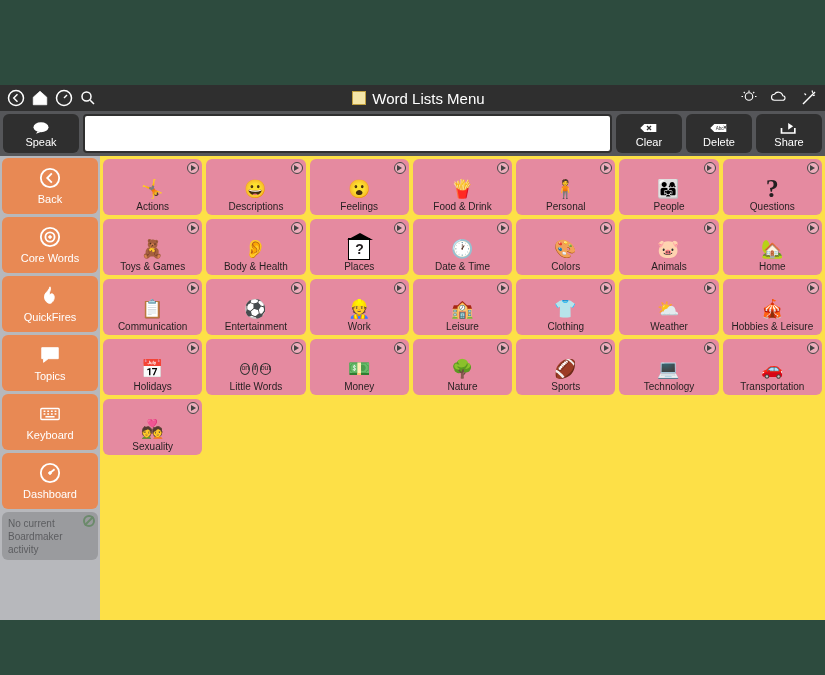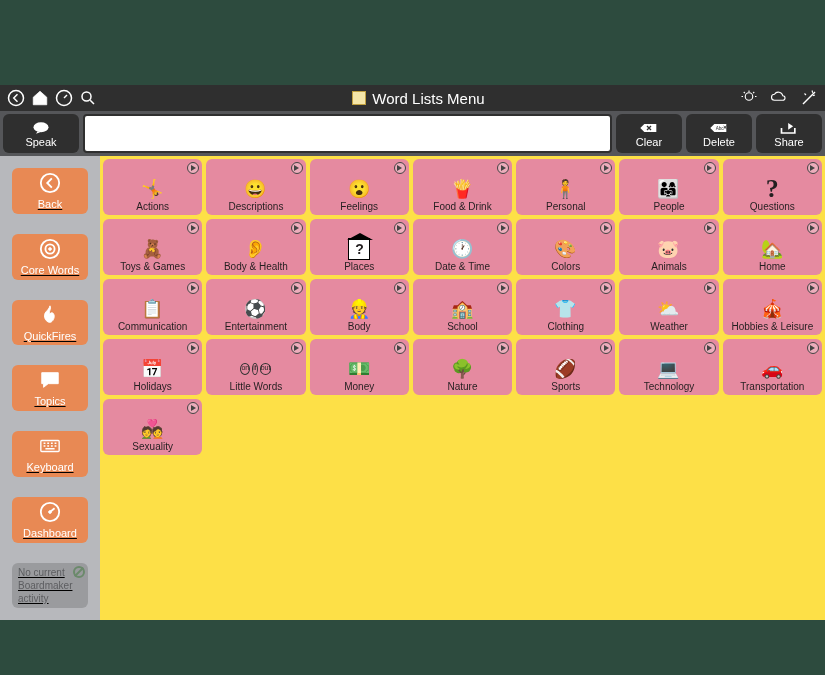--- a/index.html
+++ b/index.html
@@ -13,21 +13,21 @@
 .tb-title { flex:1; text-align:center; font-size:15px; display:flex; align-items:center; justify-content:center; gap:6px; }
 .tb-title-icon { width:14px; height:14px; background:#f5e6a8; border:1px solid #c0a040; }
 .toolbar { height:45px; background:#555659; display:flex; gap:4px; padding:3px; }
 .tool-btn { background:#2f2f2f; border-radius:6px; color:#fff; display:flex; flex-direction:column; align-items:center; justify-content:center; font-size:11px; cursor:pointer; }
 .tool-speak { width:76px; }
 .tool-input-wrap { flex:1; display:flex; align-items:stretch; }
 .tool-input { flex:1; background:#fff; border:2px solid #2f2f2f; border-radius:4px; font-size:14px; padding:2px 6px; }
 .tool-clear,.tool-delete,.tool-share { width:66px; }
 .tool-btn svg { width:20px; height:16px; fill:#fff; }
 .body-area { flex:1; display:flex; min-height:0; }
-.sidebar { width:100px; display:flex; flex-direction:column; gap:20px; padding:12px; background:#b7b8bc;text-decoration:underline; }
+.sidebar { width:100px; display:flex; flex-direction:column; gap:3px; padding:2px; background:#b7b8bc; }
 .side-btn { height:56px; background:#e88954; border-radius:6px; color:#fff; display:flex; flex-direction:column; align-items:center; justify-content:center; font-size:11px; cursor:pointer; gap:2px; }
 .side-btn svg { width:24px; height:22px; fill:#fff; stroke:#fff; }
 .side-disabled { background:#9a9b9e; color:#5c5d60; align-items:flex-start; padding:4px 6px; font-size:10px; position:relative; height:48px; }
 .side-disabled .corner { position:absolute; top:3px; right:3px; width:12px; height:12px; border:2px solid #6b8a6b; border-radius:50%; }
 .side-disabled .corner::after{ content:""; position:absolute; width:12px; height:2px; background:#6b8a6b; top:3px; left:-2px; transform:rotate(-45deg);}
 .grid-wrap { flex:1; overflow:auto; padding:3px; }
 .grid { display:grid; grid-template-columns:repeat(7,1fr); gap:4px; }
 .tile { height:56px; background:#e58aa0; border-radius:6px; position:relative; display:flex; flex-direction:column; align-items:center; justify-content:flex-end; padding-bottom:3px; cursor:pointer; color:#231f20; }
 .tile .arrow { position:absolute; top:3px; right:3px; width:12px; height:12px; border:1px solid #444; border-radius:50%; display:flex; align-items:center; justify-content:center; background:rgba(255,255,255,0.3); }
 .tile .arrow::after { content:""; width:0; height:0; border-top:3px solid transparent; border-bottom:3px solid transparent; border-left:5px solid #444; }
@@ -259,26 +259,26 @@
             <div class="lbl">Communication</div>
           </div>
           <div class="tile">
             <div class="arrow"></div>
             <div class="pic">⚽</div>
             <div class="lbl">Entertainment</div>
           </div>
           <div class="tile">
             <div class="arrow"></div>
             <div class="pic">👷</div>
-            <div class="lbl">Body</div>
+            <div class="lbl">Work</div>
           </div>
           <div class="tile">
             <div class="arrow"></div>
             <div class="pic">🏫</div>
-            <div class="lbl">School</div>
+            <div class="lbl">Leisure</div>
           </div>
           <div class="tile">
             <div class="arrow"></div>
             <div class="pic">👕</div>
             <div class="lbl">Clothing</div>
           </div>
           <div class="tile">
             <div class="arrow"></div>
             <div class="pic">⛅</div>
             <div class="lbl">Weather</div>

